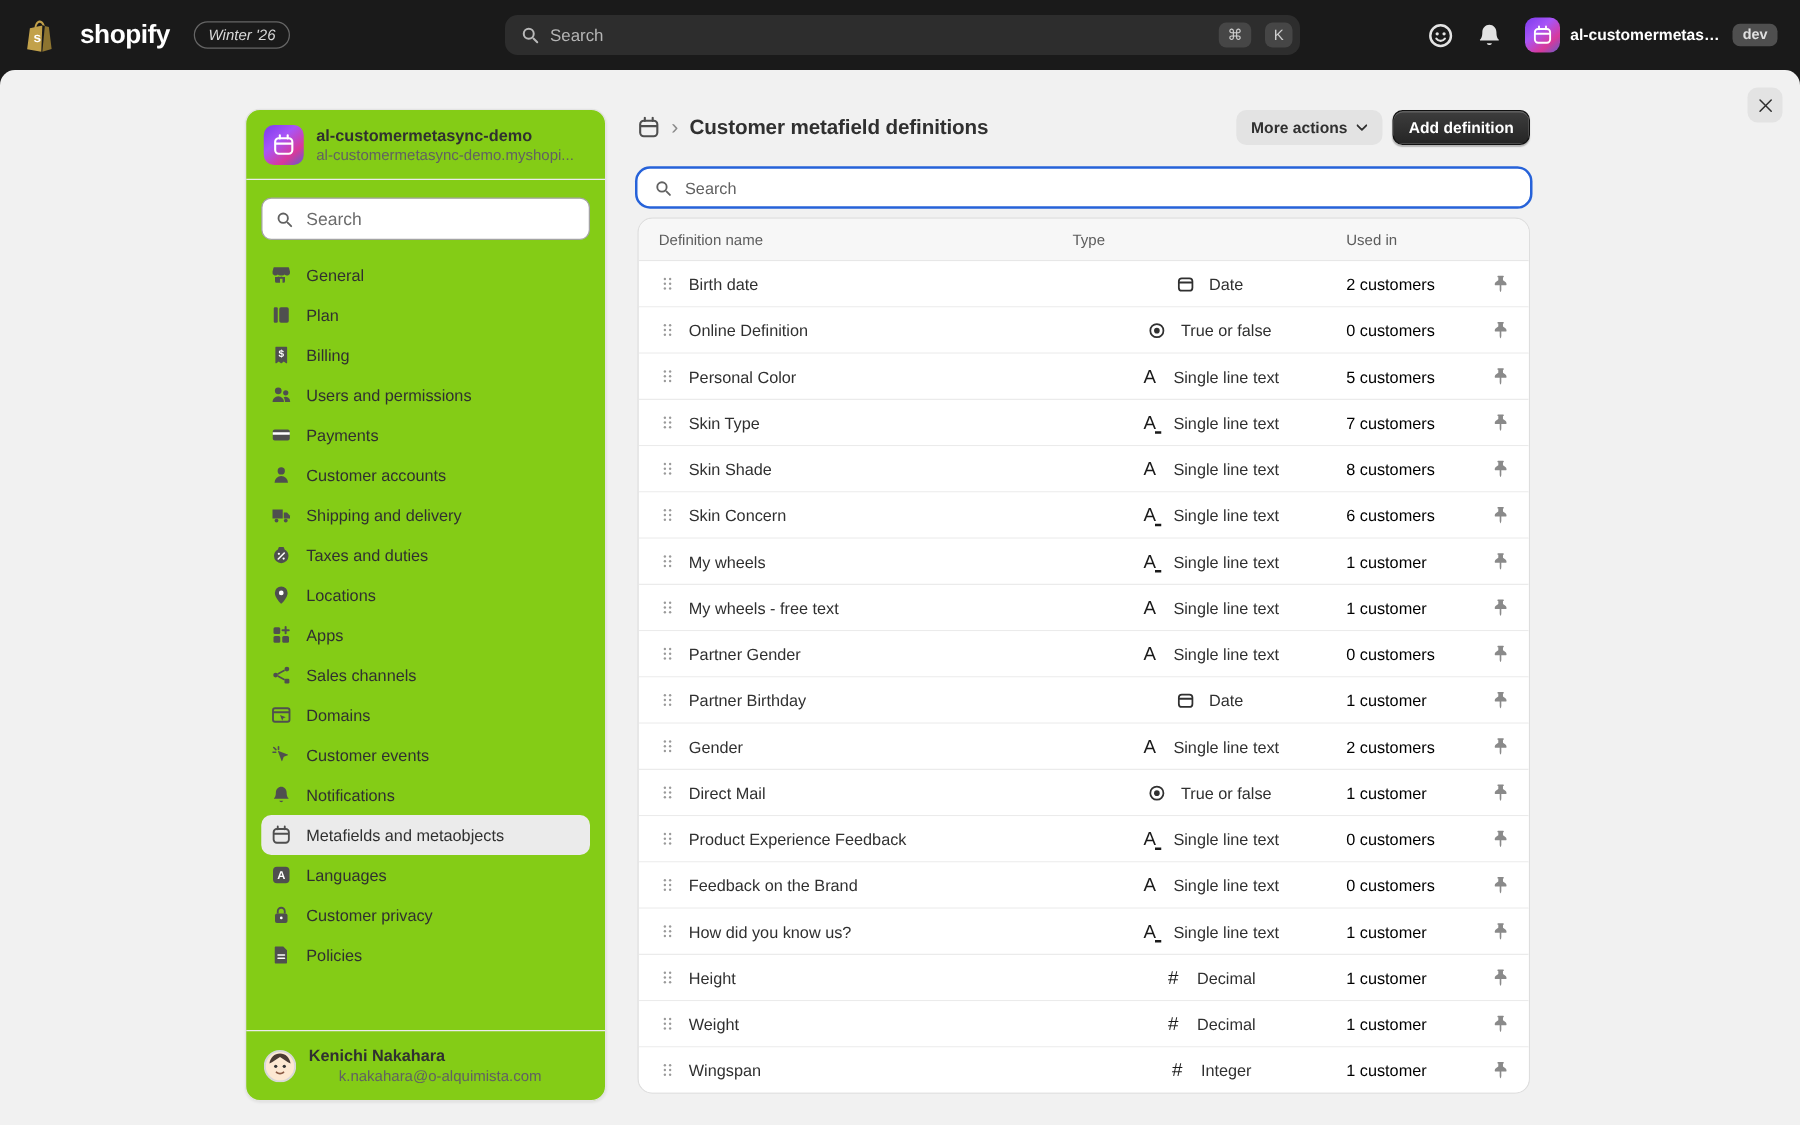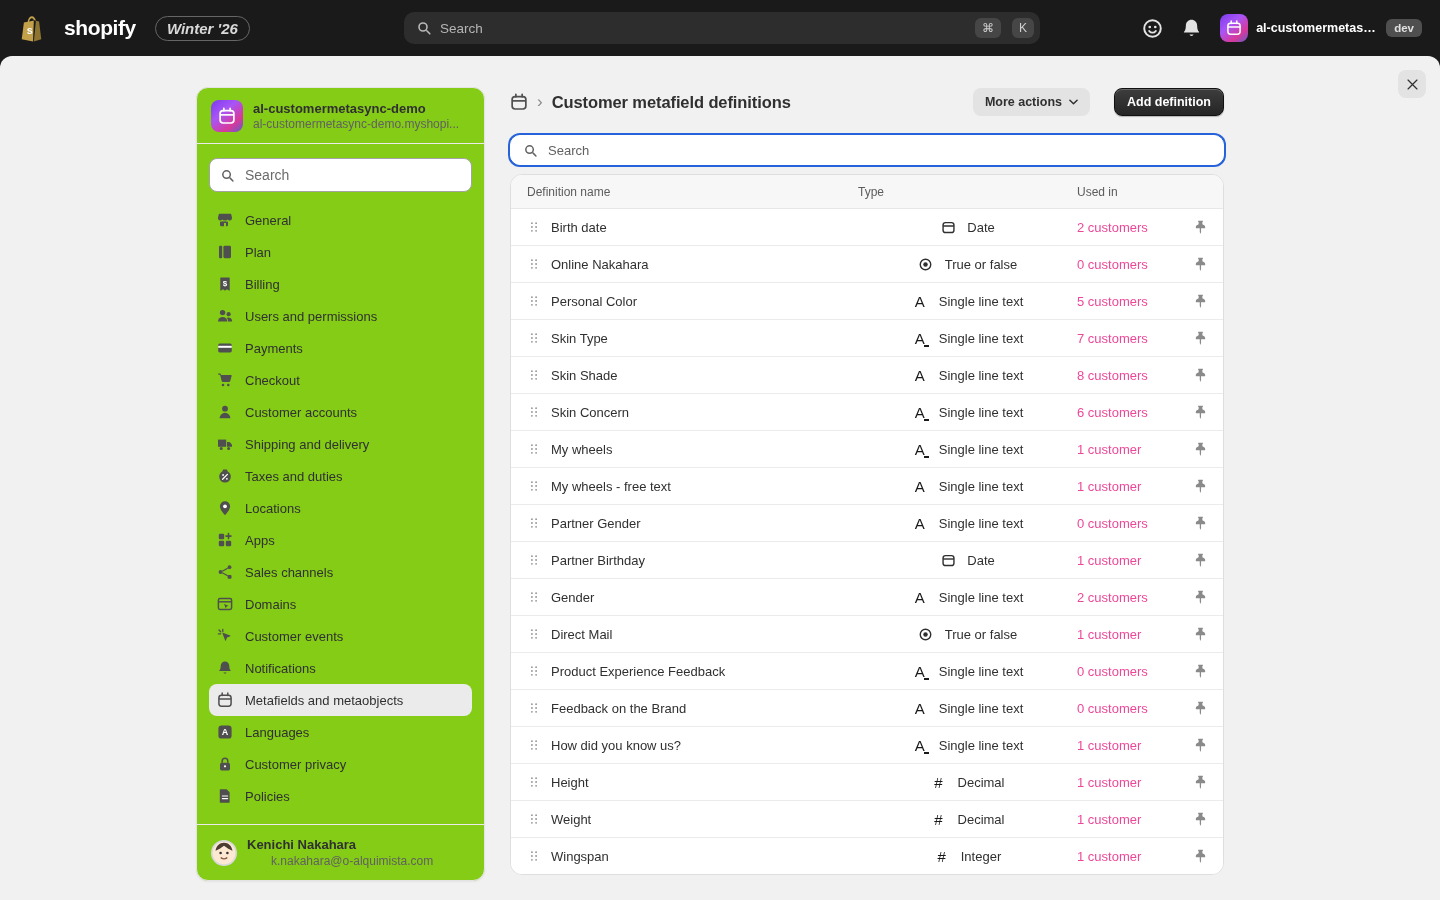--- a/index.html
+++ b/index.html
@@ -10,21 +10,21 @@
     -webkit-font-smoothing:antialiased;
   }
   .svg16{width:16px;height:16px;display:block;}
   
   .topbar{height:56px;display:flex;align-items:center;justify-content:space-between;
     padding:0 18px;box-sizing:border-box;position:relative;background:#1a1a1a;}
   .brand{display:flex;align-items:center;gap:19px;}
   .bag{width:27px;height:27px;}
   .wordmark{color:#fff;font-size:21px;font-weight:800;letter-spacing:-0.4px;}
   .release{border:1.5px solid #666;color:#d9d9d9;border-radius:999px;padding:3px 11px;
-    font-size:15px;font-style:italic;font-weight:700;}
+    font-size:12px;font-style:italic;font-weight:400;}
   .tb-search{position:absolute;left:404px;top:12px;width:636px;height:32px;box-sizing:border-box;
     background:#2d2d2d;border-radius:10px;display:flex;align-items:center;gap:8px;
     padding:0 6px 0 12px;cursor:pointer;}
   .tb-search .s-ic{color:#b9b9b9;width:16px;height:16px;}
   .tb-search .ph{flex:1;font-size:13.5px;color:#b5b5b5;}
   .kbd{background:#464646;color:#cfcfcf;border-radius:6px;font-size:12px;line-height:1;
     padding:4px 7px;margin-left:3px;}
   .tb-right{display:flex;align-items:center;gap:18px;}
   .tb-iconbtn{background:none;border:none;padding:0;cursor:pointer;color:#e3e3e3;display:flex;}
   .tb-iconbtn svg{width:21px;height:21px;}
@@ -66,21 +66,21 @@
   .u-name{font-size:13px;font-weight:700;color:#303030;line-height:1.3;}
   .u-email{font-size:12px;color:#616161;margin-left:24px;}
   
   .main{position:absolute;left:510px;top:88px;width:714px;}
   .m-head{display:flex;align-items:center;justify-content:space-between;height:28px;}
   .m-title-wrap{display:flex;align-items:center;gap:9px;}
   .crumb-ic{width:18px;height:18px;color:#4f4f4f;display:flex;}
   .crumb-ic svg{width:18px;height:18px;}
   .crumb-chev{color:#8a8a8a;font-size:17px;line-height:1;margin-top:-2px;}
   .m-title{font-size:16.5px;font-weight:700;color:#303030;letter-spacing:-0.1px;}
-  .m-actions{display:flex;gap:24px;}
+  .m-actions{display:flex;gap:8px;}
   .btn{height:28px;border-radius:8px;padding:0 12px;font-size:12.5px;font-weight:700;
     display:flex;align-items:center;gap:7px;cursor:pointer;font-family:"Liberation Sans",sans-serif;}
   .btn-secondary{background:#e3e3e3;border:none;color:#303030;}
   .btn-secondary svg{width:9px;height:7px;}
   .btn-primary{background:linear-gradient(#3d3d3d,#252525);color:#fff;border:1px solid #111;
     box-shadow:inset 0 1px 0 rgba(255,255,255,.22),0 1px 1px rgba(0,0,0,.25);}
   .close-btn{position:absolute;top:70px;right:14px;width:28px;height:28px;background:#e3e3e3;
     border:none;border-radius:8px;display:flex;align-items:center;justify-content:center;
     cursor:pointer;color:#303030;}
   .close-btn svg{width:13px;height:13px;}
@@ -100,21 +100,21 @@
     background:#fff;cursor:pointer;}
   .t-row:last-child{border-bottom:none;}
   .drag{width:14px;height:14px;color:#9a9a9a;display:flex;cursor:grab;}
   .drag svg{width:14px;height:14px;}
   .t-type{display:flex;align-items:center;gap:11px;justify-content:center;}
   .ti{width:16px;height:16px;display:flex;align-items:center;justify-content:center;color:#303030;flex:none;}
   .ti svg{width:15px;height:15px;}
   .ta{font-size:15px;line-height:1;color:#1a1a1a;position:relative;}
   .ta-list::after{content:"";position:absolute;right:-4px;bottom:-1px;width:5px;height:1.6px;background:#1a1a1a;}
   .tnum{font-size:15px;line-height:1;color:#1a1a1a;font-weight:400;}
-  .t-used{color:#ec4899;}
+  .t-used{color:#000000;}
   .pin{width:15px;height:16px;color:#8a8a8a;display:flex;cursor:pointer;}
   .pin svg{width:15px;height:16px;}
 </style>
 </head>
 <body>
 
 <svg width="0" height="0" style="position:absolute" aria-hidden="true">
   <defs>
     <symbol id="i-bag" viewBox="0 0 16 16">
       <path fill="#8d7430" d="M10.6 3.4l1.9.5 1.3 10.4-4.4 1.4z"></path>
@@ -363,28 +363,20 @@
 
   <div class="nav-item">
     <span class="nv-ic">
           <svg class="svg16" viewBox="0 0 16 16">
             <use href="#i-payments"></use>
           </svg>
         </span>
     <span class="nv-label">Payments</span>
   </div>
 
-  <div class="nav-item">
-    <span class="nv-ic">
-          <svg class="svg16" viewBox="0 0 16 16">
-            <use href="#i-checkout"></use>
-          </svg>
-        </span>
-    <span class="nv-label">Checkout</span>
-  </div>
 
   <div class="nav-item">
     <span class="nv-ic">
           <svg class="svg16" viewBox="0 0 16 16">
             <use href="#i-person"></use>
           </svg>
         </span>
     <span class="nv-label">Customer accounts</span>
   </div>
 
@@ -568,21 +560,21 @@
             </svg>
           </span>
   </div>
 
   <div class="t-row">
     <span class="drag">
             <svg>
               <use href="#i-drag"></use>
             </svg>
           </span>
-    <span class="r-name">Online Nakahara</span>
+    <span class="r-name">Online Definition</span>
     <span class="t-type">
       <span class="ti">
               <svg viewBox="0 0 16 16" style="width:15px;height:15px">
                 <use href="#i-bool"></use>
               </svg>
             </span>
       <span class="t-label">True or false</span>
     </span>
     <span class="t-used">0 customers</span>
     <span class="pin">

